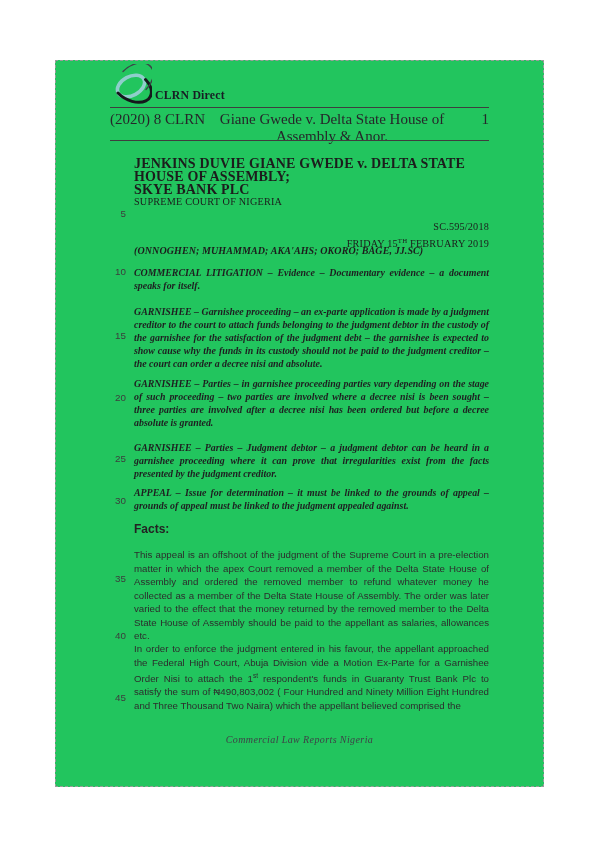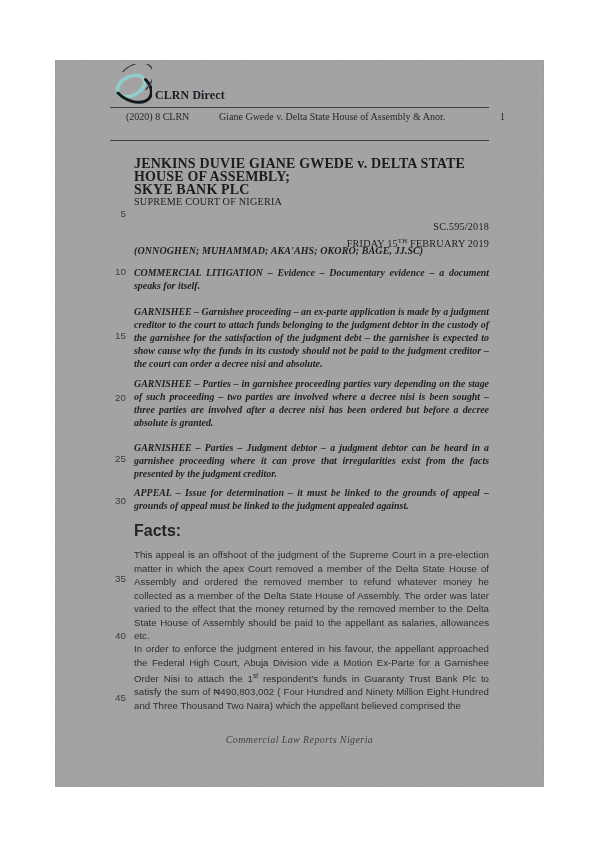--- a/index.html
+++ b/index.html
@@ -3,50 +3,50 @@
 <meta charset="utf-8">
 <style>
   html,body{margin:0;padding:0;}
   body{
     width:600px;height:849px;background:#ffffff;position:relative;
     font-family:"Liberation Serif","DejaVu Serif",serif;color:#1c1c1c;
     -webkit-font-smoothing:antialiased;
   }
   .sheet{
     position:absolute;left:55px;top:60px;width:489px;height:727px;
-    border:1px dashed #9b9b9b;box-sizing:border-box;background:#a3a3a3;
+    border:1px dashed #9b9b9b;box-sizing:border-box;background:#22c55e;
   }
   .abs{position:absolute;}
   
   .logo{left:54px;top:3px;width:42px;height:42px;}
   .brand{left:99px;top:27px;font-weight:bold;font-size:11.8px;color:#181d24;letter-spacing:.2px;}
   .rule{left:54px;width:379px;border-top:1.4px solid #3e3e3e;height:0;}
   .rule-top{top:46px;}
   .rule-bottom{top:79px;}
   .runhead{
     left:54px;top:50px;width:379px;display:flex;justify-content:space-between;
-    font-size:10px;color:#26262a;margin-left:16px;
+    font-size:15px;color:#26262a;
   }
   .runhead .mid{flex:1;text-align:center;}
   .runhead .pg{width:30px;text-align:right;}
   
   .col{left:78px;width:355px;}
   .case-title{top:96px;font-weight:bold;font-size:14px;line-height:13px;letter-spacing:.15px;}
   .court{top:135px;font-size:10.2px;letter-spacing:.2px;}
   .caseref{top:147px;text-align:right;font-size:10.2px;line-height:13.5px;letter-spacing:.2px;margin-top:12px;}
   .caseref sup{font-size:6.8px;vertical-align:4px;}
   .judges{top:184px;font-weight:bold;font-style:italic;font-size:10px;letter-spacing:.1px;}
   .hn{font-weight:bold;font-style:italic;font-size:9.9px;line-height:13px;text-align:justify;color:#1e1e20;}
   .hn1{top:205px;}
   .hn2{top:244px;}
   .hn3{top:316px;}
   .hn4{top:380px;}
   .hn5{top:425px;}
   .sans{font-family:"Liberation Sans","DejaVu Sans",sans-serif;}
-  .facts-h{top:461px;font-weight:bold;font-size:16px;color:#232323;}
+  .facts-h{top:461px;font-weight:bold;font-size:12px;color:#232323;}
   .fp{font-size:9.7px;line-height:13.5px;text-align:justify;color:#2d2d2d;}
   .fp sup{font-size:6.5px;vertical-align:3.5px;}
   .fp1{top:487px;}
   .fp2{top:581px;}
   
   .lnum{
     left:36px;width:34px;text-align:right;
     font-family:"Liberation Sans","DejaVu Sans",sans-serif;
     font-size:9.8px;color:#3c3c3c;
   }

